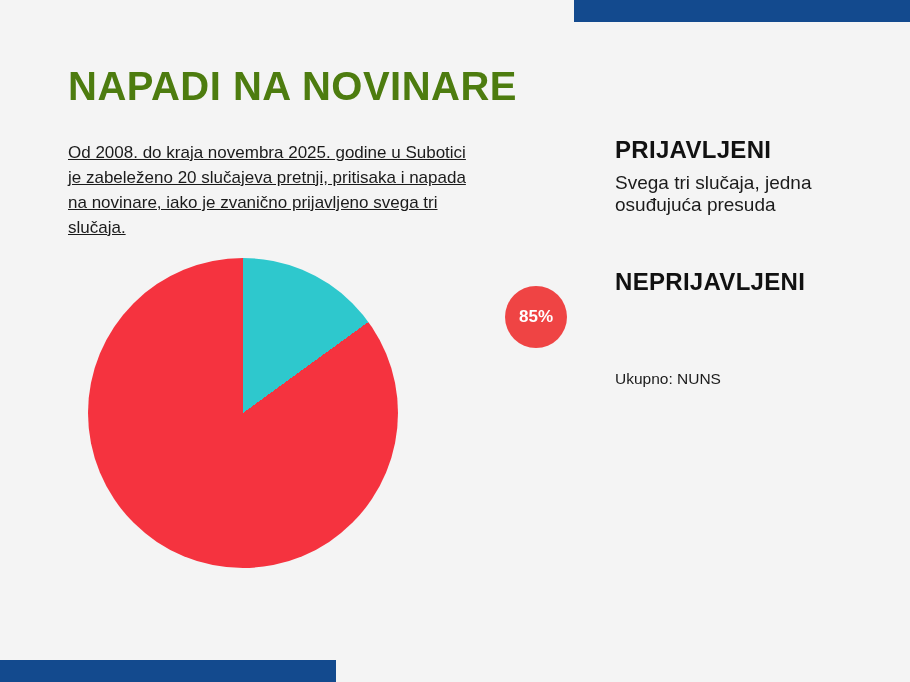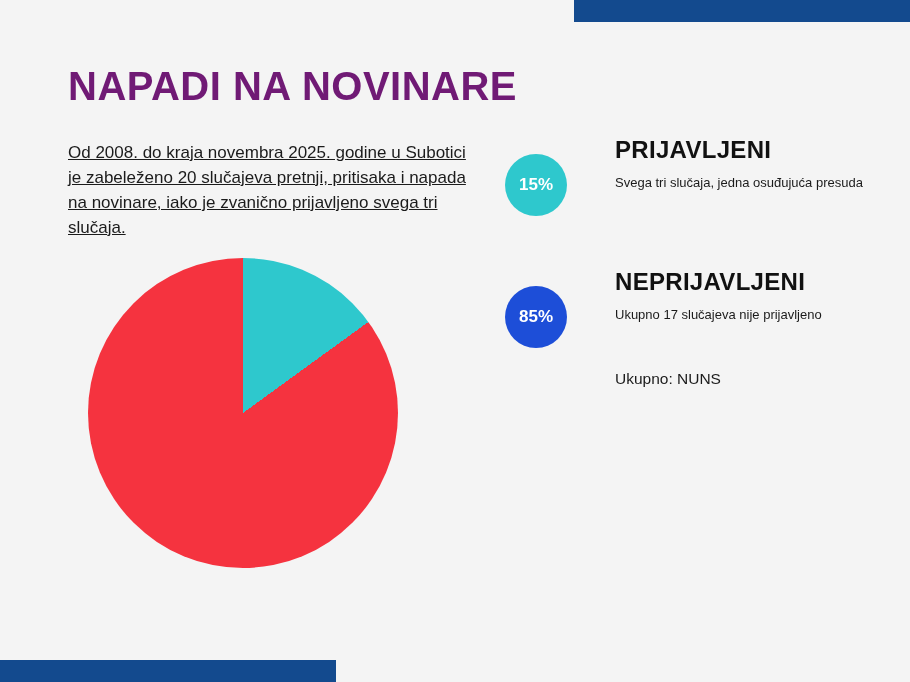--- a/index.html
+++ b/index.html
@@ -30,21 +30,21 @@
     height: 22px;
     background: #134a8e;
   }
   .title {
     position: absolute;
     left: 68px;
     top: 64px;
     font-size: 40px;
     font-weight: 800;
     letter-spacing: 0.5px;
-    color: #701a75;
+    color: #4d7c0f;
     text-transform: uppercase;
     font-family: "Liberation Sans", sans-serif;
   }
   .intro {
     position: absolute;
     left: 68px;
     top: 140px;
     width: 410px;
     font-size: 17px;
     line-height: 25px;
@@ -94,21 +94,21 @@
     margin-left: 110px;
   }
   .legend-title {
     font-size: 24px;
     font-weight: 800;
     color: #111111;
     letter-spacing: 0.3px;
     margin-bottom: 8px;
   }
   .legend-desc {
-    font-size: 13px;
+    font-size: 19px;
     line-height: 22px;
     color: #1b1b1b;
     max-width: 255px;
   }
   .source {
     position: absolute;
     left: 615px;
     top: 370px;
     font-size: 15.5px;
     color: #1b1b1b;
@@ -123,28 +123,26 @@
 <div class="title">NAPADI NA NOVINARE</div>
 
 <div class="intro">Od 2008. do kraja novembra 2025. godine u Subotici je zabeleženo 20 slučajeva pretnji, pritisaka i napada na novinare, iako je zvanično prijavljeno svega tri slučaja.</div>
 
 <div class="pie-wrap">
   <div class="pie" id="pie-slices" style="background: conic-gradient(rgb(46, 200, 205) 0deg, rgb(46, 200, 205) 54deg, rgb(245, 51, 63) 54deg, rgb(245, 51, 63) 360deg);"></div>
 </div>
 
 <div class="legend">
   <div class="legend-row">
-    <div class="badge" id="badge-0" style="background: rgb(46, 200, 205);">15%</div>
     <div class="legend-text">
       <div class="legend-title">PRIJAVLJENI</div>
       <div class="legend-desc">Svega tri slučaja, jedna osuđujuća presuda</div>
     </div>
   </div>
   <div class="legend-row">
-    <div class="badge" id="badge-1" style="background: #1d4ed8;">85%</div>
+    <div class="badge" id="badge-1" style="background: #ef4444;">85%</div>
     <div class="legend-text">
       <div class="legend-title">NEPRIJAVLJENI</div>
-      <div class="legend-desc">Ukupno 17 slučajeva nije prijavljeno</div>
     </div>
   </div>
 </div>
 
 <div class="source">Ukupno: NUNS</div>
 
 </body></html>

